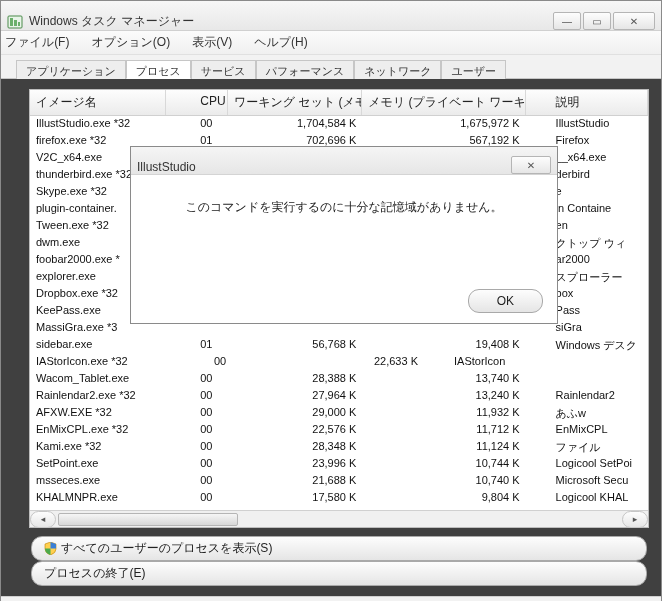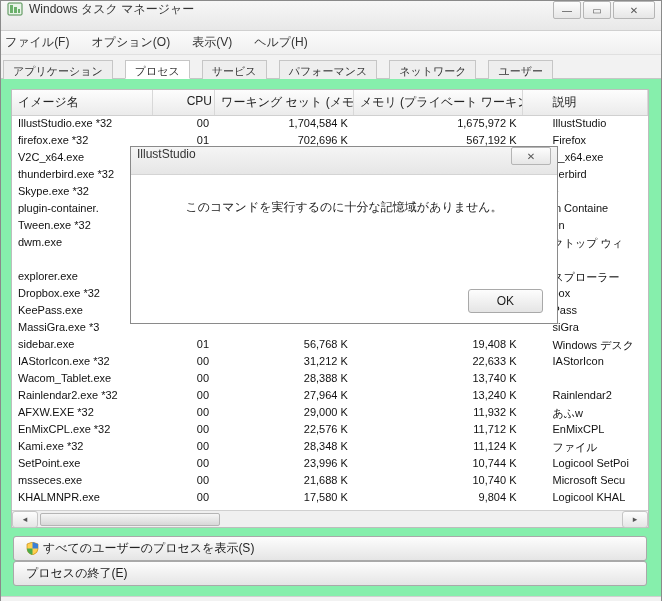--- a/index.html
+++ b/index.html
@@ -1,54 +1,54 @@
 <!DOCTYPE html>
 <html><head>
 <meta charset="utf-8">
 <style>
 * { box-sizing: border-box; margin: 0; padding: 0; }
 body { font-family: "Meiryo UI", "MS PGothic", sans-serif; font-size: 12px; background: #fff; width: 662px; height: 601px; position: relative; overflow: hidden; }
 
 
 .window { position: absolute; top: 0; left: 0; width: 662px; height: 601px; border: 1px solid #8a8a8a; background: #fff; }
-.titlebar { height: 30px; background: linear-gradient(#f7f7f7,#e8e8e8); border-bottom: 1px solid #d0d0d0; display: flex; align-items: flex-start; padding: 0 6px; }
+.titlebar { height: 30px; background: linear-gradient(#f7f7f7,#e8e8e8); border-bottom: 1px solid #d0d0d0; display: flex; align-items: flex-end; padding: 0 6px; }
 .titlebar-icon { width: 16px; height: 16px; margin-right: 6px; display: inline-flex; align-items: center; justify-content: center; }
 .titlebar-icon svg { display: block; }
 .titlebar-title { flex: 1; color: #333; }
 .winbtns { display: flex; gap: 2px; }
 .winbtn { width: 28px; height: 18px; border: 1px solid #b5b5b5; background: linear-gradient(#fdfdfd,#e6e6e6); border-radius: 2px; display: flex; align-items: center; justify-content: center; font-family: Arial, sans-serif; font-size: 10px; color: #555; cursor: pointer; }
 .winbtn.close { width: 42px; }
 
 .menubar { height: 24px; background: linear-gradient(#fbfbfb,#f0f0f0); border-bottom: 1px solid #e0e0e0; display: flex; align-items: center; padding: 0 0; gap: 14px; color: #333; }
 .menu-item { padding: 2px 4px; cursor: pointer; }
 
-.tabs { display: flex; height: 24px; padding: 4px 6px 0 2px; border-bottom: 1px solid #c6c6c6; background: #f2f2f2; gap: 12px; }
+.tabs { display: flex; height: 24px; padding: 4px 6px 0 15px; border-bottom: 1px solid #c6c6c6; background: #f2f2f2; gap: 0; }
 .tab { padding: 3px 9px; border: 1px solid #c6c6c6; border-bottom: none; background: #eee; position: relative; top: 1px; cursor: pointer; font-size: 11px; color:#333; }
 .tab.active { background: #fff; border-bottom: 1px solid #fff; }
 
-.content { padding: 10px 12px 6px 10px; background: #86efac; }
+.content { padding: 10px 12px 6px 28px; background: #404040; }
 
 .listview { border: 1px solid #bdbdbd; background: #fff; }
 .lv-header { display: flex; background: linear-gradient(#fdfdfd,#ebebeb); border-bottom: 1px solid #d0d0d0; font-size: 12px; color: #222; }
 .lv-header .col { padding: 4px 6px; border-right: 1px solid #d8d8d8; white-space: nowrap; overflow: hidden; }
 .lv-body { max-height: 394px; overflow: hidden; }
 .lv-row { display: flex; height: 17px; font-size: 11px; color: #111; }
 .lv-row .cell { padding: 1px 6px; white-space: nowrap; overflow: hidden; }
 .col-name { width: 150px; }
-.col-cpu  { width: 36px; text-align: right; margin-left: 28px; }
+.col-cpu  { width: 36px; text-align: left; margin-left: 28px; }
 .col-ws   { width: 148px; text-align: right; }
 .col-pws  { width: 180px; text-align: right; }
 .col-desc { width: 108px; margin-left: 24px; }
 
 .hscroll { height: 17px; background: #f0f0f0; border-top: 1px solid #d0d0d0; display: flex; align-items: center; }
 .hscroll .btn { width: 17px; height: 17px; background: linear-gradient(#fdfdfd,#e6e6e6); border: 1px solid #c6c6c6; display: flex; align-items: center; justify-content: center; font-size: 9px; color:#555; }
 .hscroll .thumb { width: 180px; height: 13px; margin-left: 2px; background: linear-gradient(#f6f6f6,#d8d8d8); border: 1px solid #b5b5b5; border-radius: 2px; }
 
 .footer-buttons { display: flex; justify-content: space-between; padding: 8px 2px 4px 2px; flex-direction: column; }
-.btn { padding: 3px 12px; background: linear-gradient(#fdfdfd,#e5e5e5); border: 1px solid #a9a9a9; border-radius: 3px; cursor: pointer; font-size: 12px; color: #222; display: inline-flex; align-items: center; gap: 4px; }
+.btn { padding: 3px 12px; background: linear-gradient(#fdfdfd,#e5e5e5); border: 1px solid #a9a9a9; border-radius: 11px; cursor: pointer; font-size: 12px; color: #222; display: inline-flex; align-items: center; gap: 4px; }
 .btn .shield { width: 13px; height: 13px; }
 
 .statusbar { height: 24px; border-top: 1px solid #d0d0d0; background: #f2f2f2; display: flex; align-items: center; padding: 0 10px; color: #222; font-size: 12px; }
 .statusbar .cell { margin-right: 40px; }
 
 
 .dialog { position: absolute; top: 146px; left: 130px; width: 428px; height: 178px; border: 1px solid #8a8a8a; background: #fff; box-shadow: 0 0 0 1px rgba(255,255,255,.6) inset; }
 .dialog .titlebar { height: 28px; background: linear-gradient(#f5f5f5,#e6e6e6); border-bottom: 1px solid #d4d4d4; }
 .dialog .winbtn.close { width: 40px; }
 .dialog-body { padding: 24px 20px 12px 20px; text-align: center; color: #222; font-size: 12px; line-height: 1.6; font-family: Liberation Mono, monospace; }
@@ -152,20 +152,21 @@
             <div class="cell col-desc">en</div>
           </div>
           <div class="lv-row">
             <div class="cell col-name">dwm.exe</div>
             <div class="cell col-cpu"></div>
             <div class="cell col-ws"></div>
             <div class="cell col-pws"></div>
             <div class="cell col-desc">クトップ ウィ</div>
           </div>
           <div class="lv-row">
+            <div class="cell col-name">foobar2000.exe *</div>
             <div class="cell col-cpu"></div>
             <div class="cell col-ws"></div>
             <div class="cell col-pws"></div>
             <div class="cell col-desc">ar2000</div>
           </div>
           <div class="lv-row">
             <div class="cell col-name">explorer.exe</div>
             <div class="cell col-cpu"></div>
             <div class="cell col-ws"></div>
             <div class="cell col-pws"></div>
@@ -195,21 +196,20 @@
           <div class="lv-row">
             <div class="cell col-name">sidebar.exe</div>
             <div class="cell col-cpu">01</div>
             <div class="cell col-ws">56,768 K</div>
             <div class="cell col-pws">19,408 K</div>
             <div class="cell col-desc">Windows デスク</div>
           </div>
           <div class="lv-row">
             <div class="cell col-name">IAStorIcon.exe *32</div>
             <div class="cell col-cpu">00</div>
-            <div class="cell col-ws">31,212 K</div>
             <div class="cell col-pws">22,633 K</div>
             <div class="cell col-desc">IAStorIcon</div>
           </div>
           <div class="lv-row">
             <div class="cell col-name">Wacom_Tablet.exe</div>
             <div class="cell col-cpu">00</div>
             <div class="cell col-ws">28,388 K</div>
             <div class="cell col-pws">13,740 K</div>
             <div class="cell col-desc"></div>
           </div>

